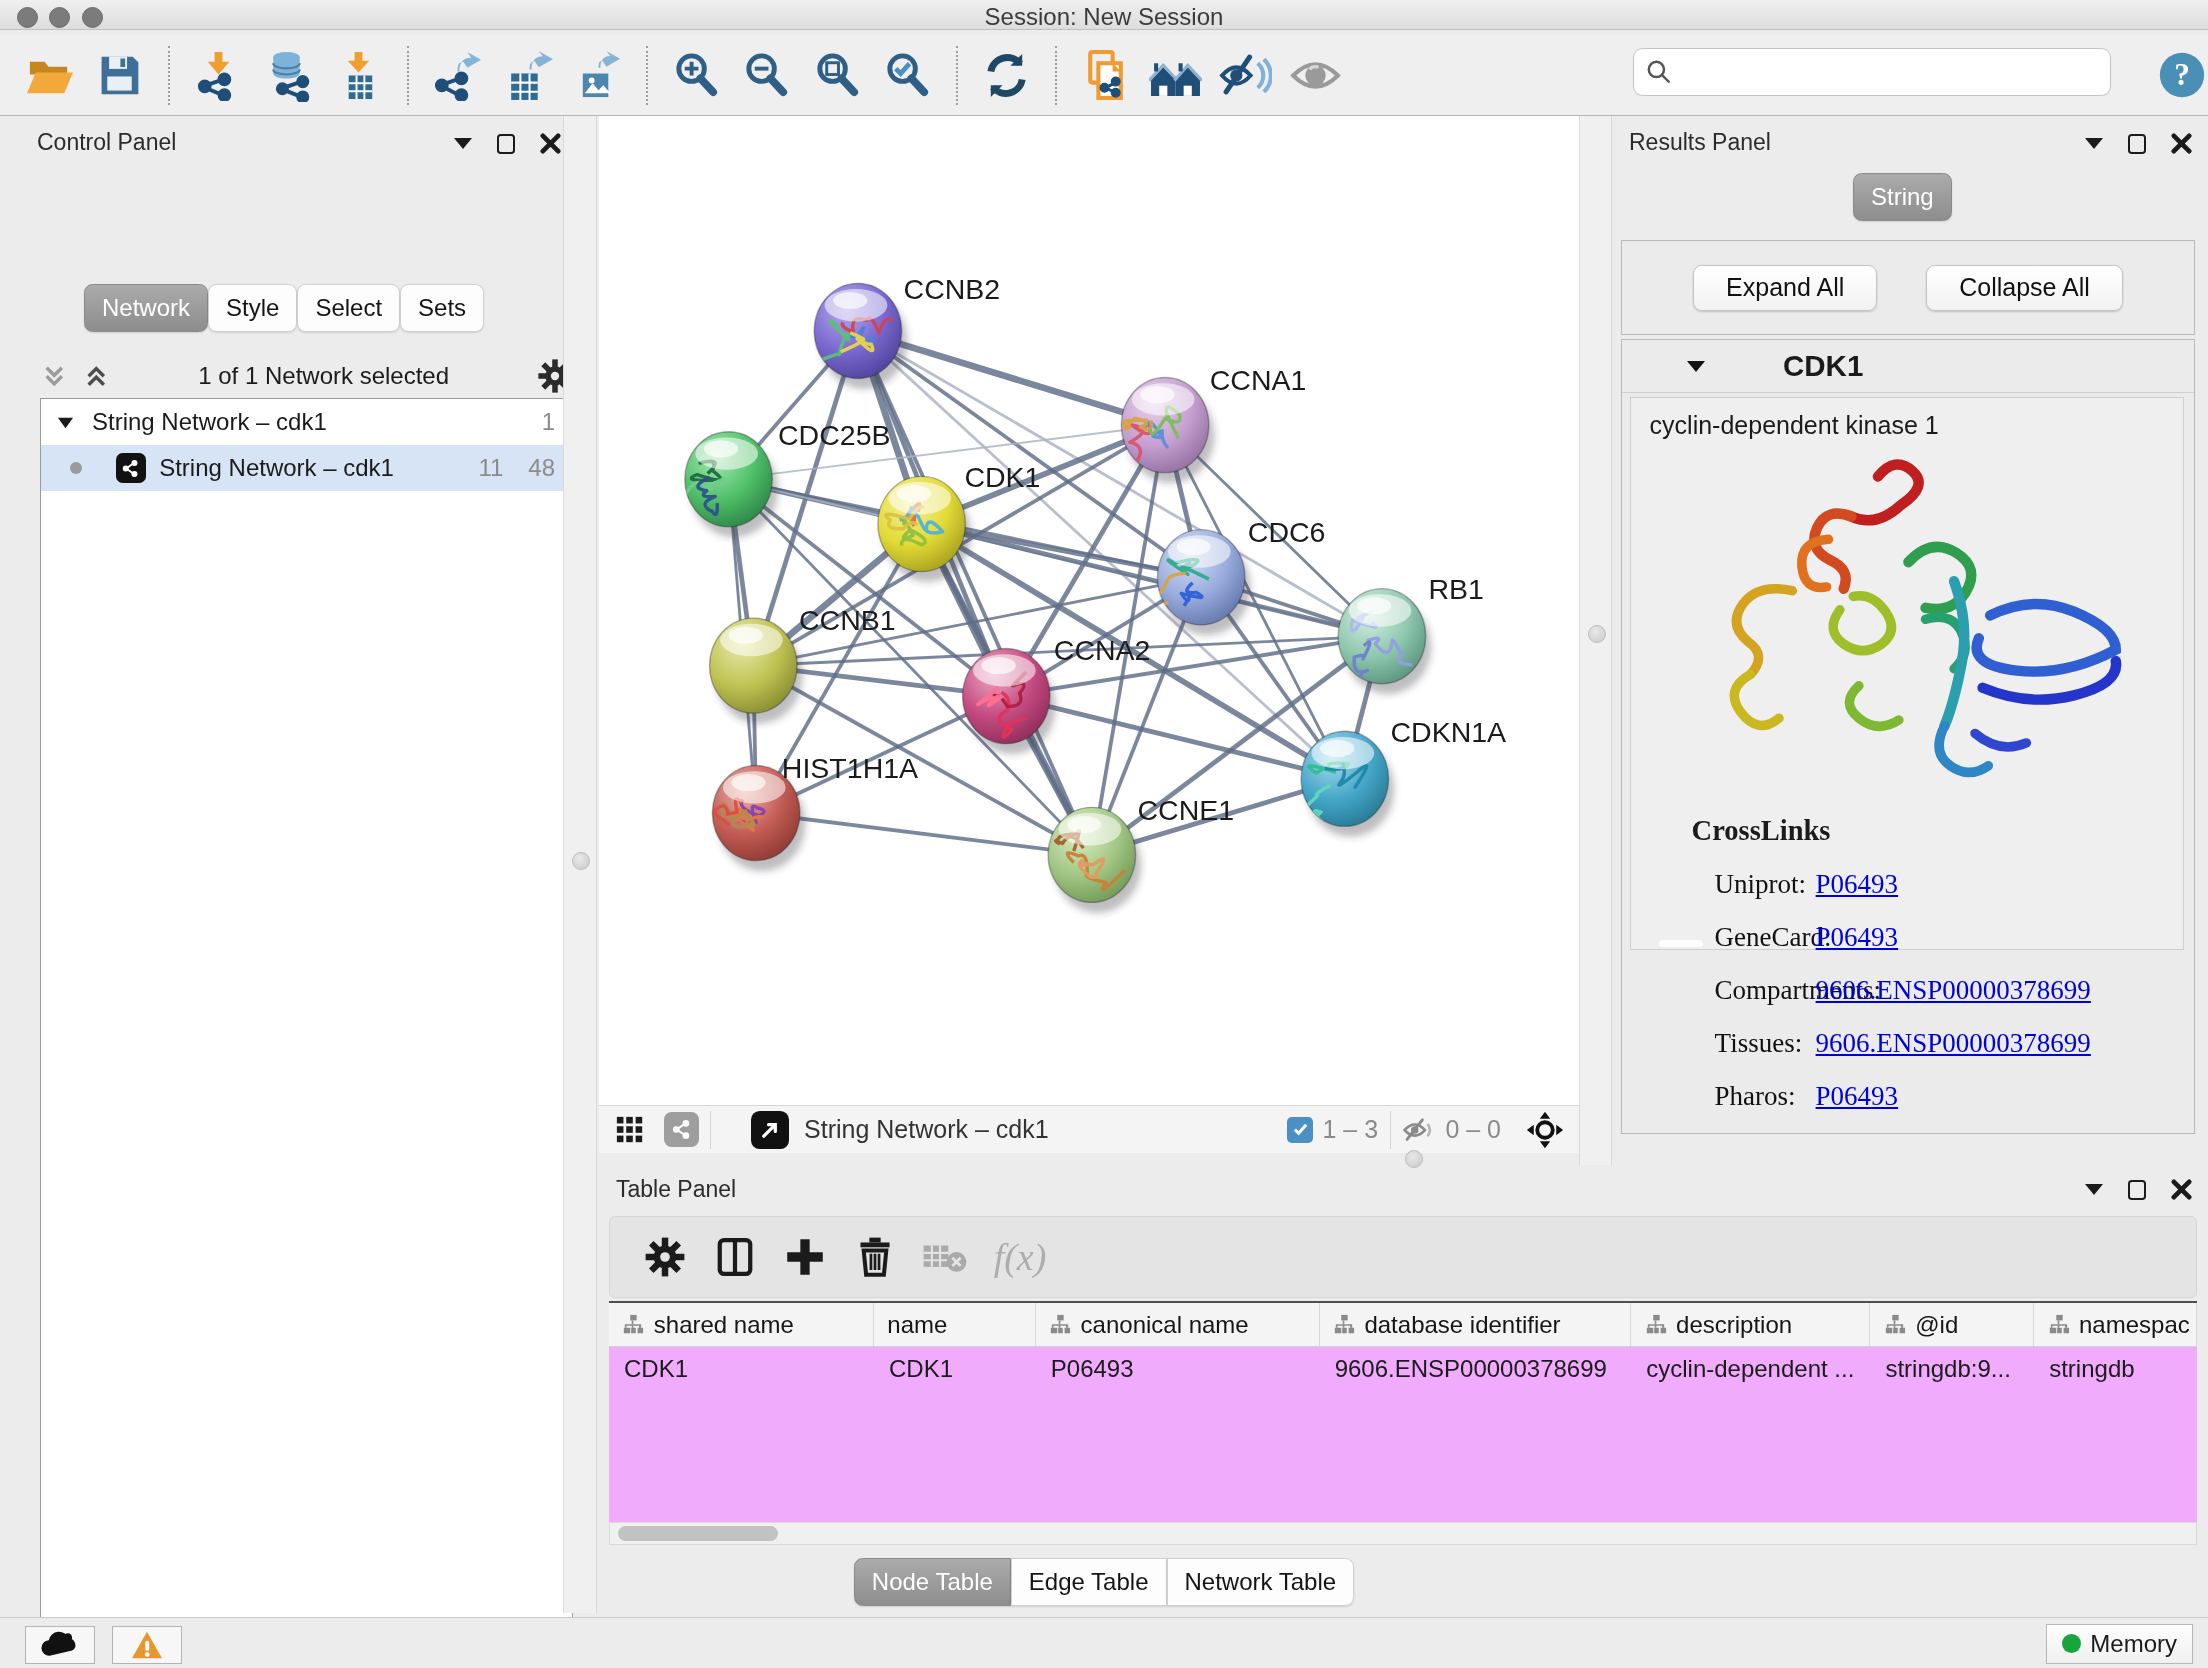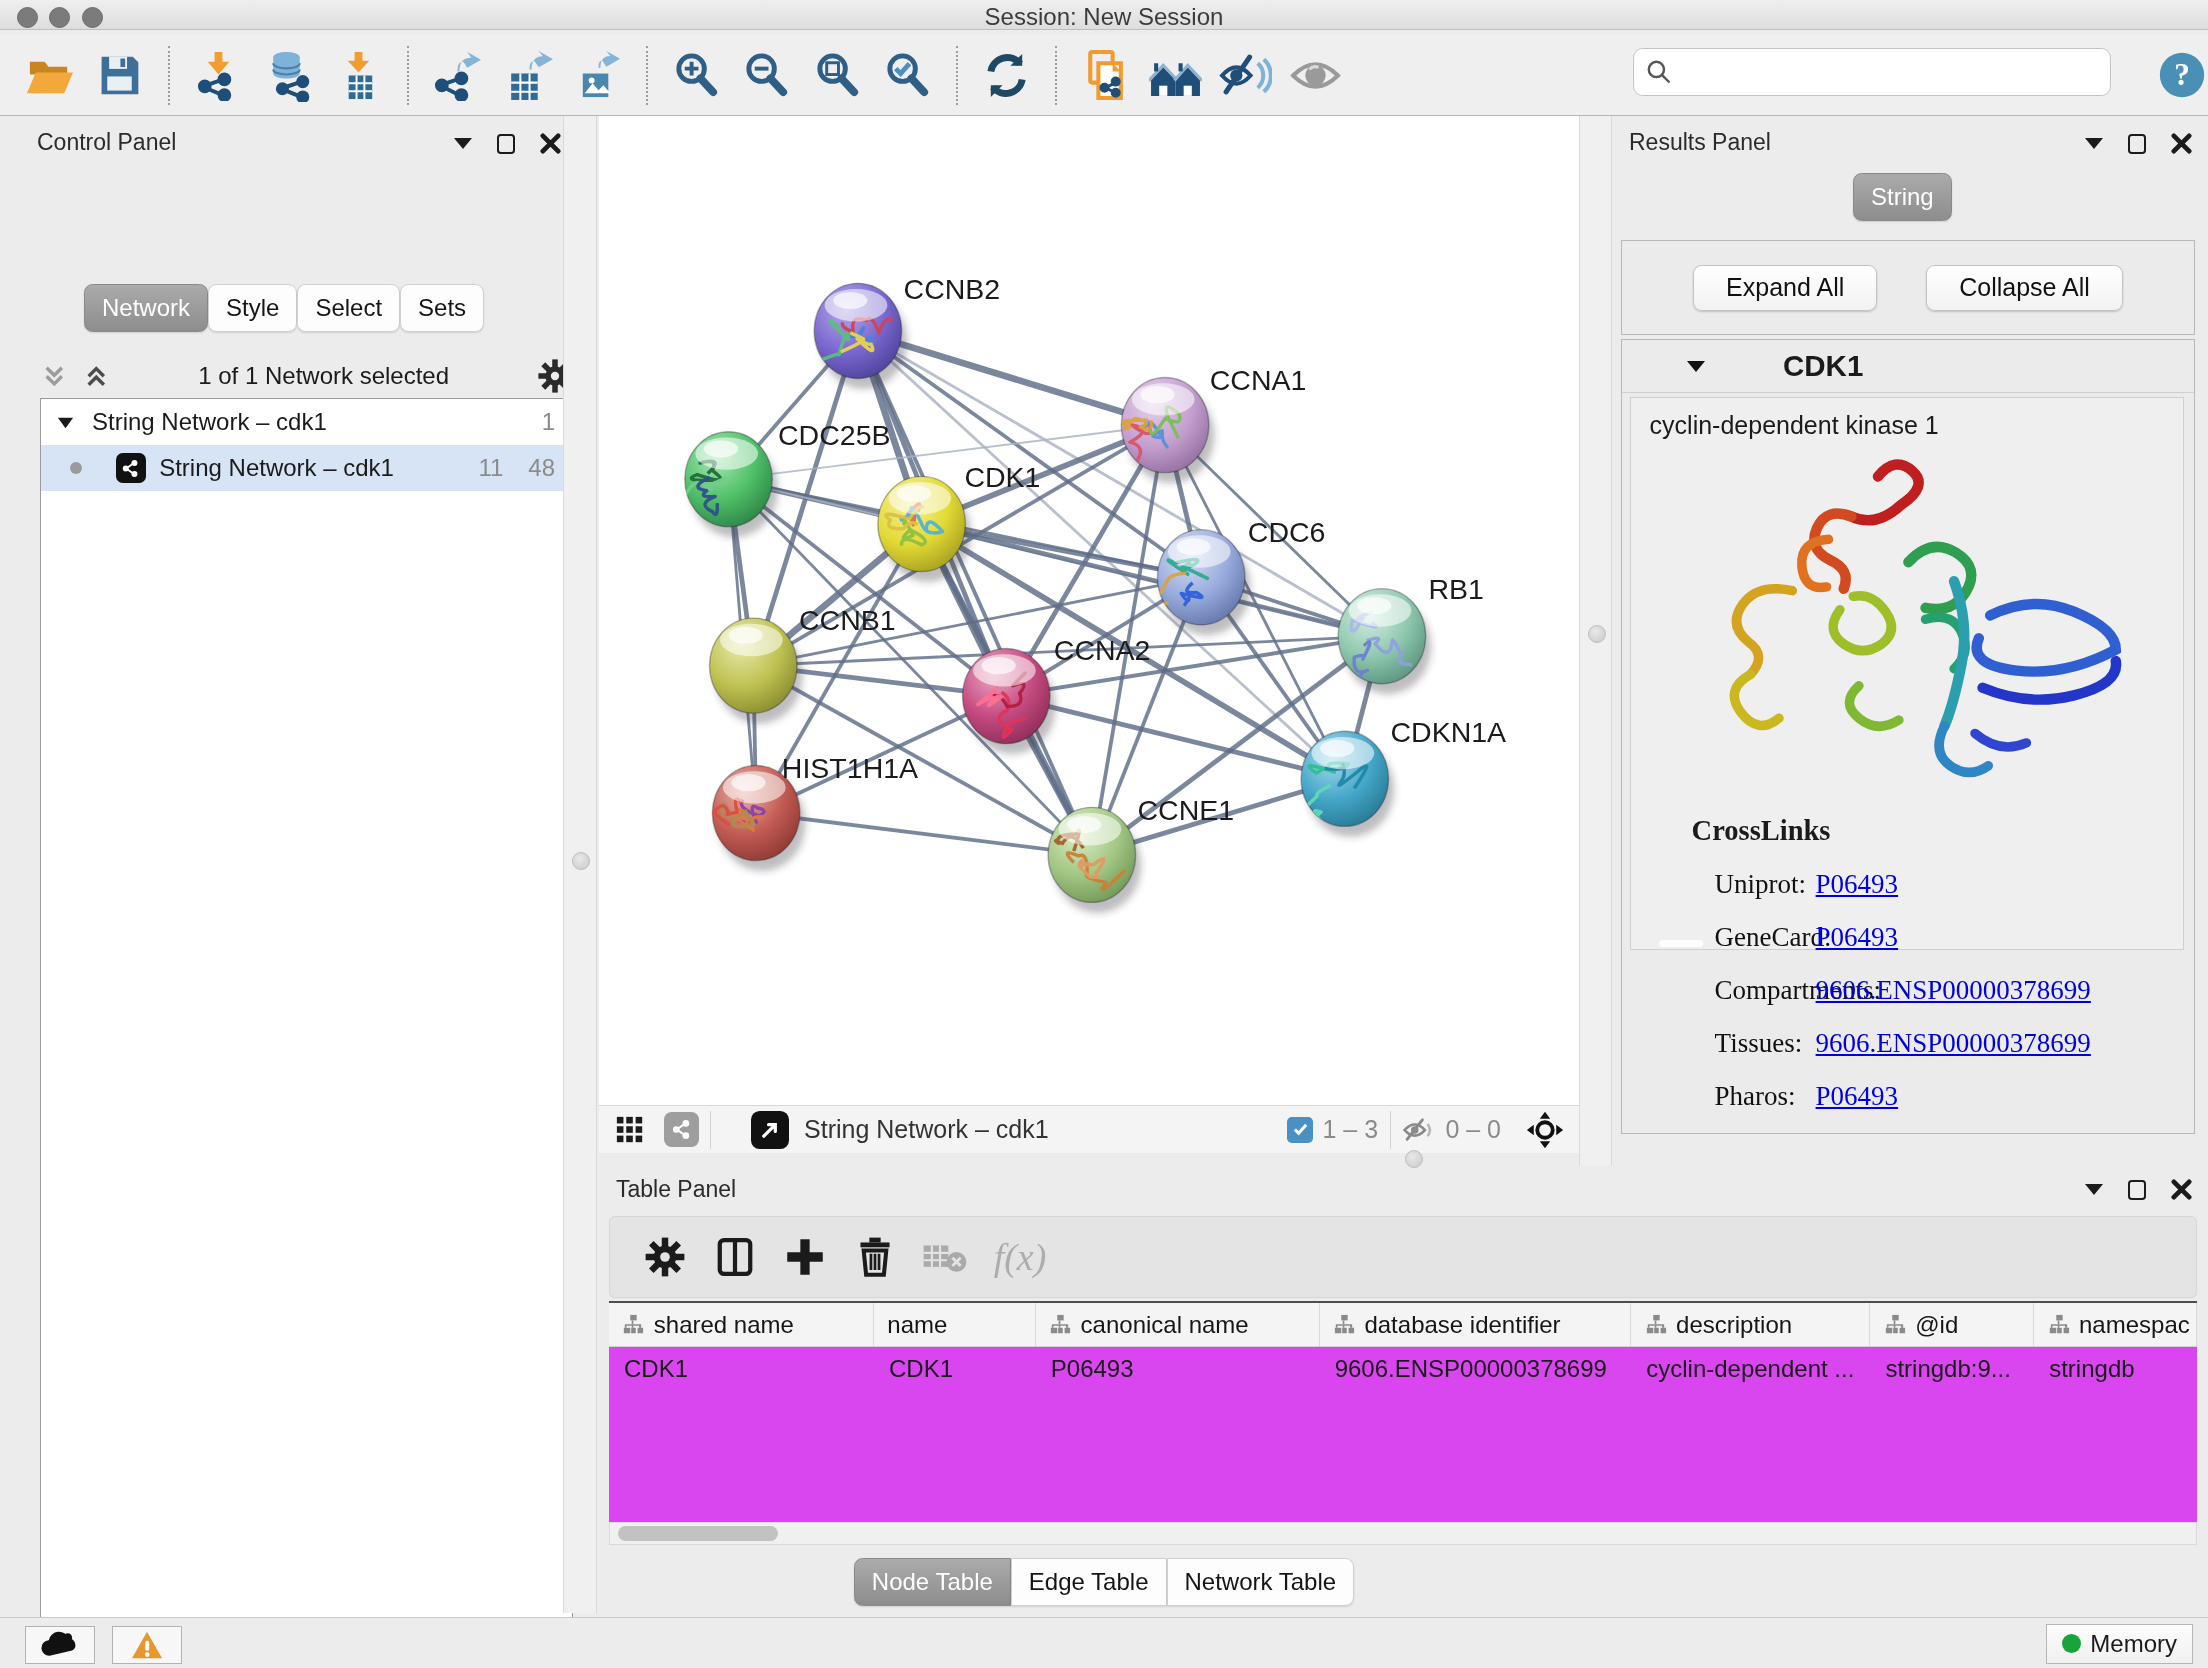--- a/index.html
+++ b/index.html
@@ -76,21 +76,21 @@
   .cl-row { display:flex; font-size:27px; margin-top:22px; }
   .cl-label { width:185px; padding-left:84px; color:#111; }
   .cl-link { color:#0000dd; text-decoration:underline; cursor:pointer; }
   .res-hthumb { position:absolute; left:28.5px; bottom:1.9px; width:44px; height:7.6px; background:#fdfdfd; border-radius:3.8px; }
 
   
   .tbl-toolbar { position:absolute; left:609px; top:1216px; width:1588px; height:82px; background:#e4e4e4;
     border:1px solid #d6d6d6; border-radius:5.7px; display:flex; align-items:center; }
   .tt-ico { width:55px; height:55px; margin:0 7.6px; display:flex; align-items:center; justify-content:center; cursor:pointer; }
   .fx { font-family:"Liberation Serif", serif; font-style:italic; font-size:38px; color:#adadad; margin-left:13.3px; }
-  .tbl { position:absolute; left:609px; top:1301px; width:1588px; height:221px; background:#d946ef; border-top:2.9px solid #4e4e4e; }
+  .tbl { position:absolute; left:609px; top:1301px; width:1588px; height:221px; background:#f0abfc; border-top:2.9px solid #4e4e4e; }
   .tbl-head { display:flex; height:44px; background:#f4f4f4; border-bottom:1.9px solid #d2d2d2; }
   .th { display:flex; align-items:center; font-size:24px; color:#161616; border-right:1px solid #d8d8d8; padding-left:13.3px; gap:9.5px; overflow:hidden; white-space:nowrap; }
   .tbl-row { display:flex; height:44px; }
   .td { font-size:24px; padding-left:15px; display:flex; align-items:center; overflow:hidden; white-space:nowrap; }
   .tbl-hscroll { position:absolute; left:609px; top:1522px; width:1588px; height:23px; background:#f0f0f0; border:1px solid #dadada; }
   .tbl-hthumb { position:absolute; left:7.6px; top:2.9px; width:160px; height:15px; background:#c2c2c2; border-radius:7.6px; }
   .tbl-tabs { position:absolute; left:0; top:1558px; width:2208px; display:flex; justify-content:center; gap:0; }
   .tbl-tabs .tab { border-radius:0; }
   .tbl-tabs .tab:first-child { border-radius:8.6px 0 0 8.6px; }
   .tbl-tabs .tab:last-child { border-radius:0 8.6px 8.6px 0; }

